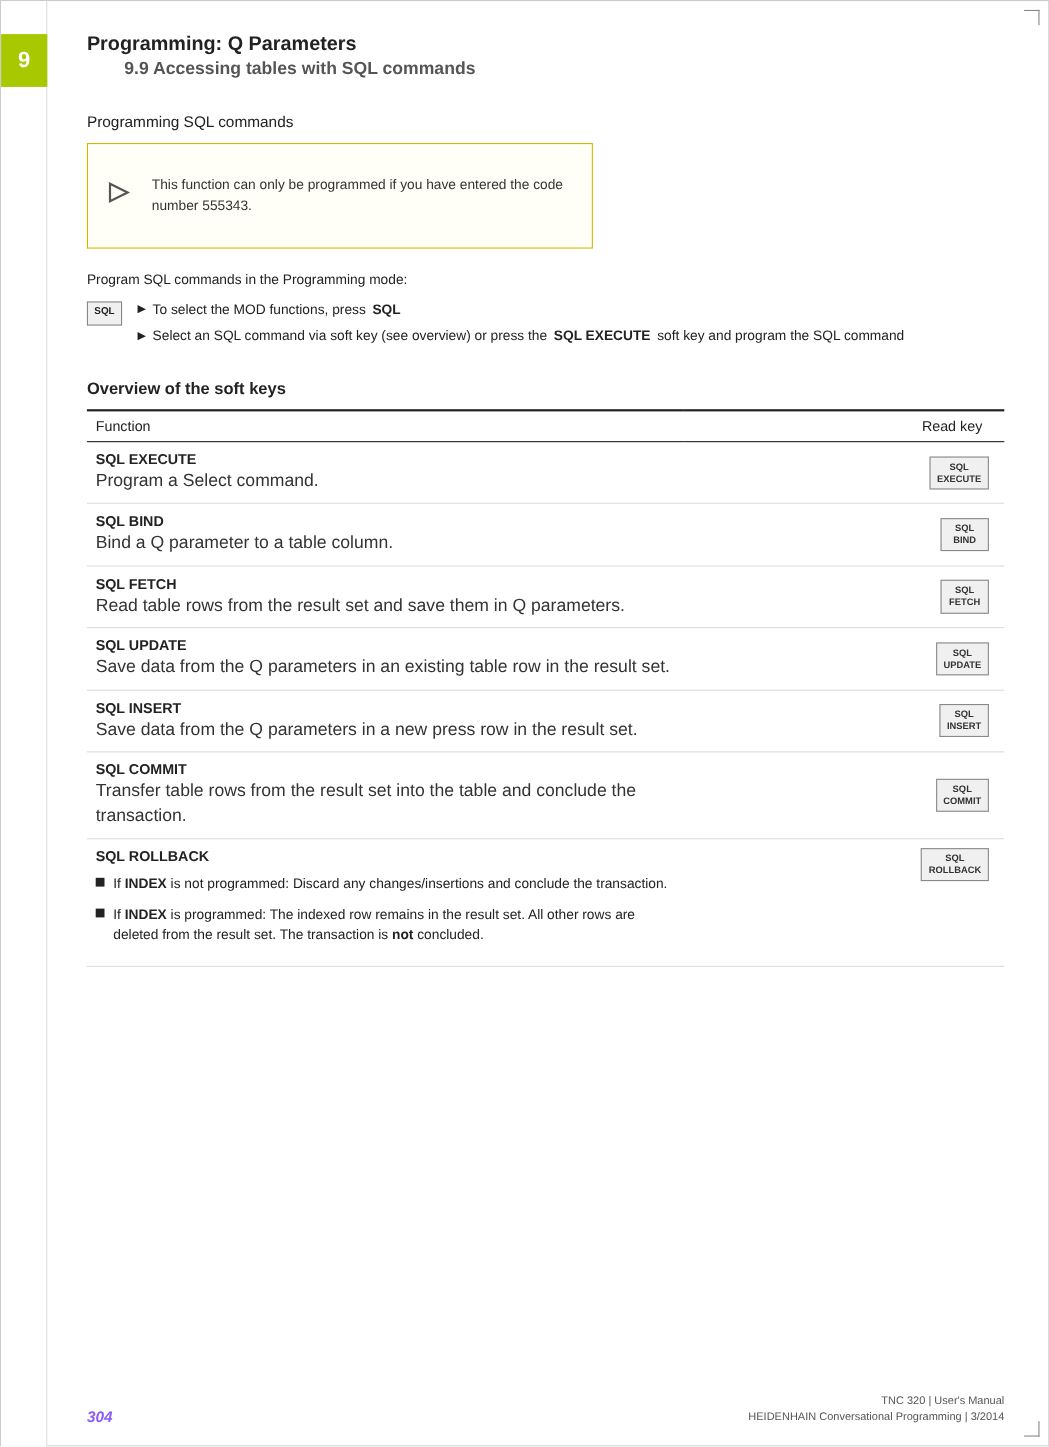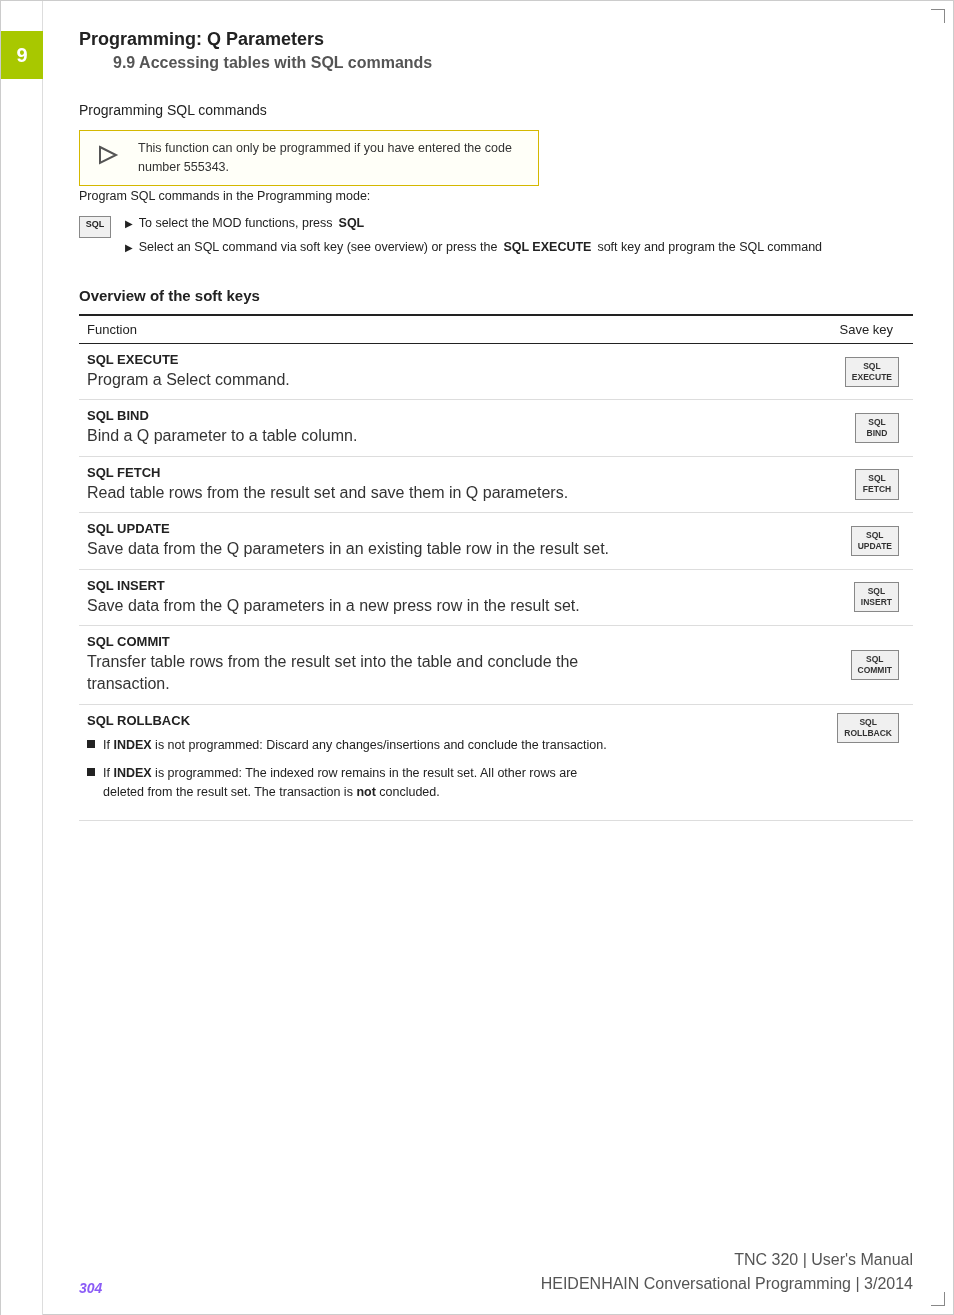--- a/index.html
+++ b/index.html
@@ -119,21 +119,22 @@
       font-weight: normal;
       color: #222;
       margin-bottom: 12px;
       margin-top: 30px;
     }
 
     
     .notice-box {
       border: 1px solid #d4b800;
       background: #fffff8;
-      padding: 8px 16px;
+      padding: 28px 16px;
+      margin-bottom: 18px;
       display: flex;
       align-items: flex-start;
       gap: 14px;
       max-width: 460px;
     }
 
     .notice-arrow {
       flex-shrink: 0;
       margin-top: 2px;
     }
@@ -326,21 +327,21 @@
     }
 
     .page-number {
       font-size: 14px;
       font-weight: bold;
       color: #8b5cf6;
       font-style: italic;
     }
 
     .footer-info {
-      font-size: 16px;
+      font-size: 10px;
       color: #555;
       text-align: right;
       line-height: 1.5;
     }
   </style>
 </head>
 <body>
 
 <div class="page-wrapper">
 
@@ -385,21 +386,21 @@
         </ul>
       </div>
     </div>
 
     <div class="overview-title">Overview of the soft keys</div>
 
     <table class="soft-key-table">
       <thead>
         <tr>
           <th class="col-function">Function</th>
-          <th class="col-softkey">Save key</th>
+          <th class="col-softkey">Read key</th>
         </tr>
       </thead>
       <tbody>
 
         <tr>
           <td class="func-cell">
             <div class="func-name">SQL EXECUTE</div>
             <div class="func-desc">Program a Select command.</div>
           </td>
           <td class="key-cell">

